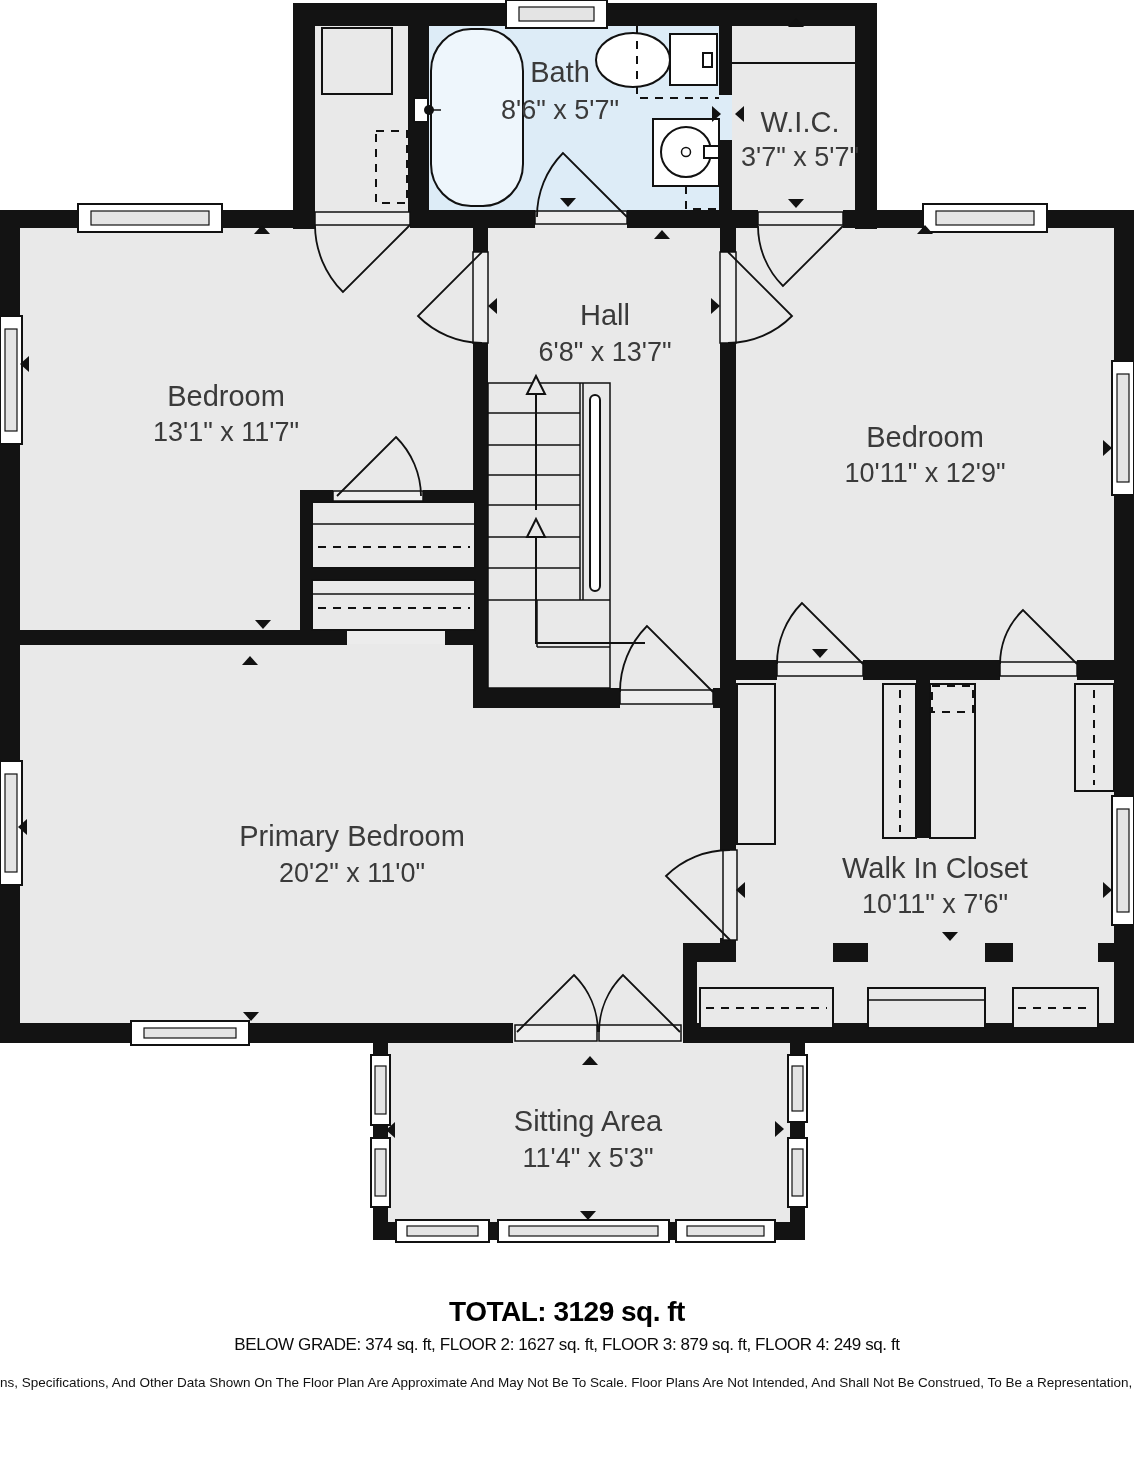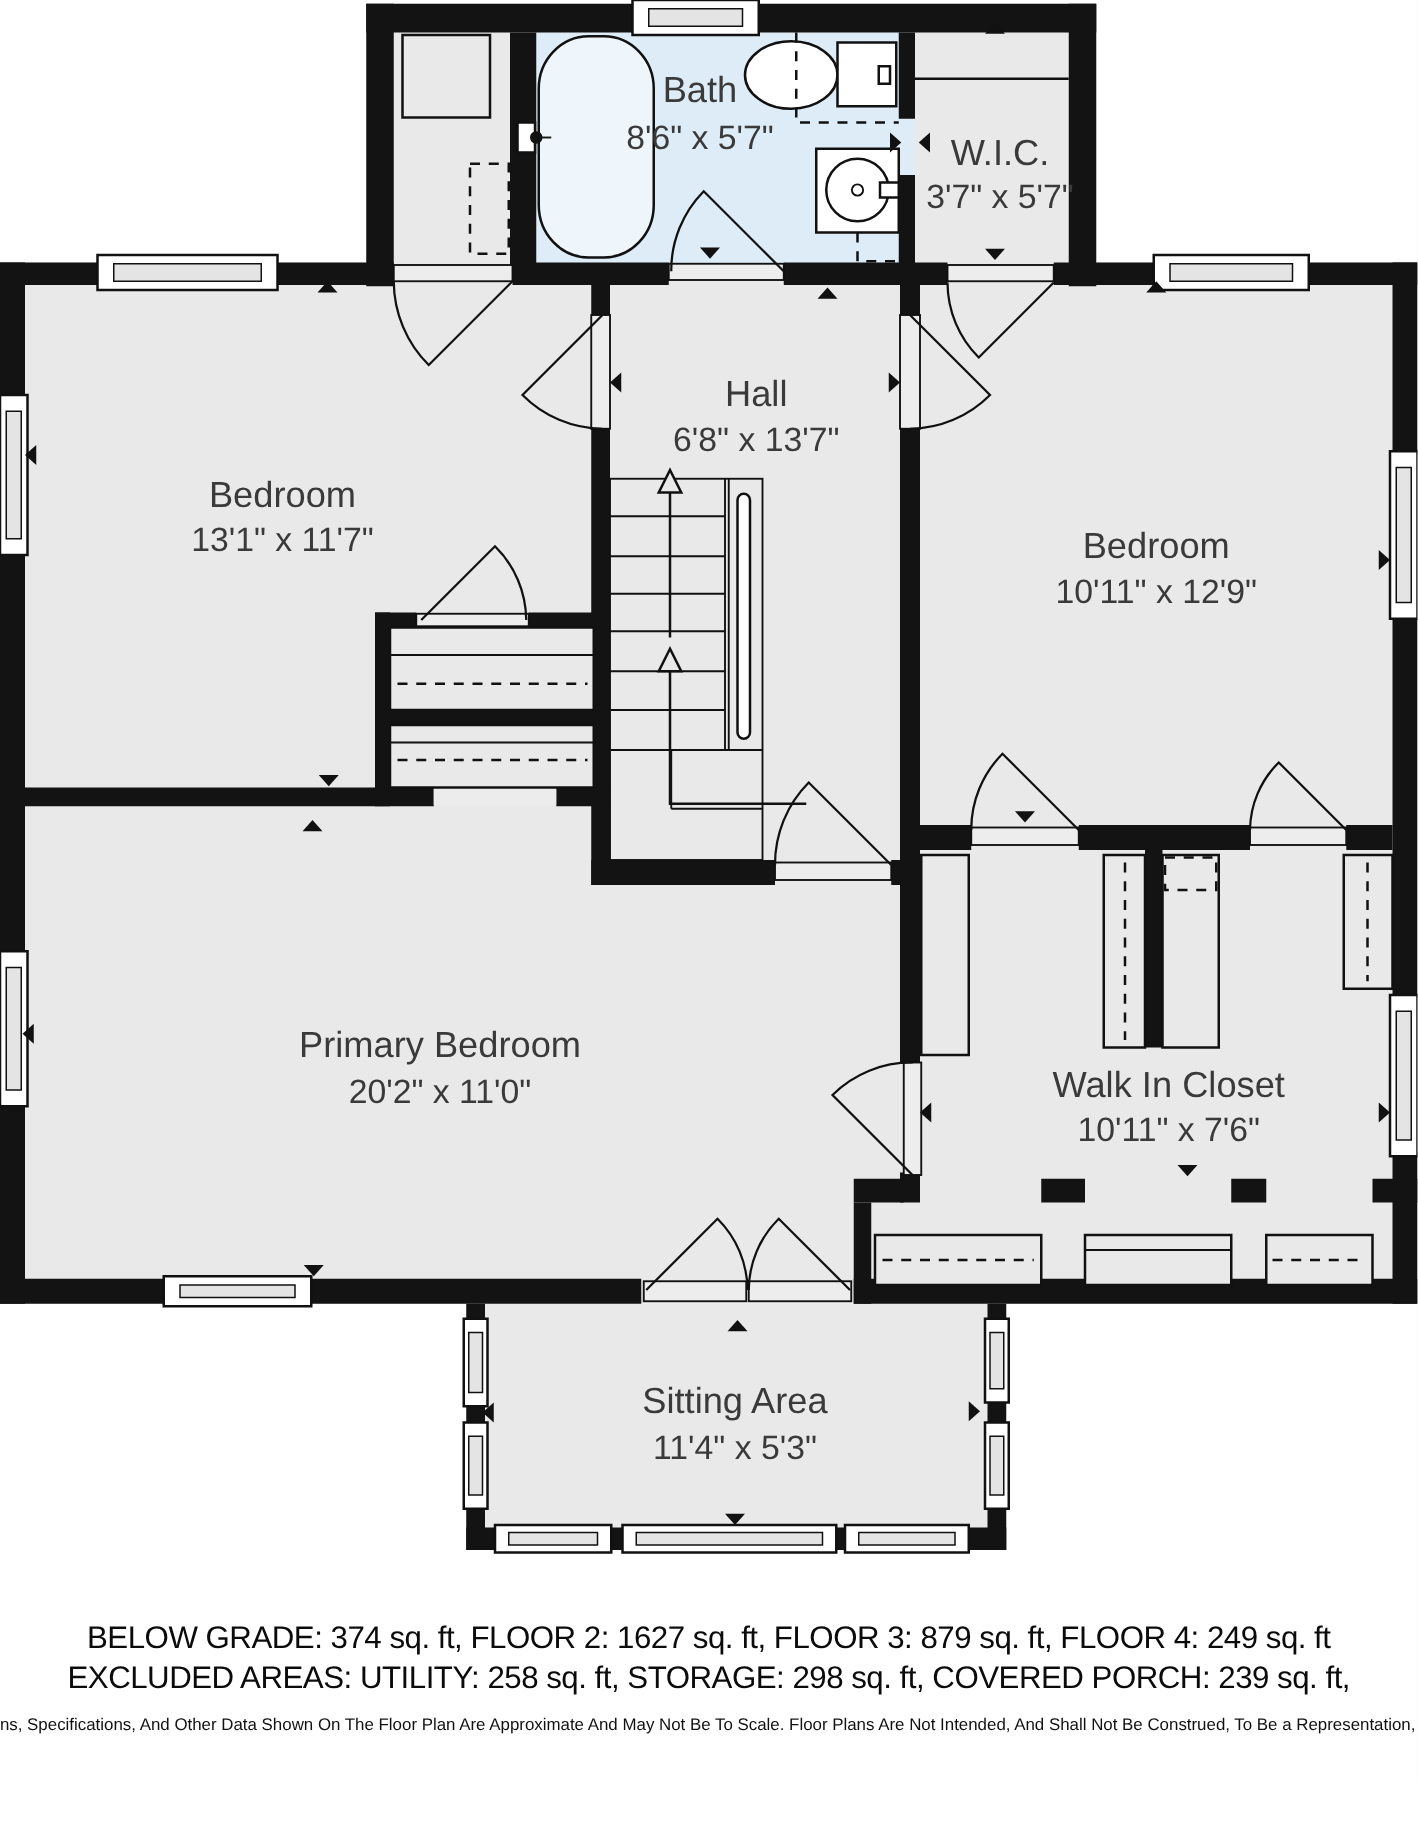--- a/index.html
+++ b/index.html
@@ -19,21 +19,21 @@
   .leaf{fill:#ededed;stroke:#111;stroke-width:1.5;}
   .arc{fill:none;stroke:#111;stroke-width:1.8;}
   .wo{fill:#ffffff;stroke:#111;stroke-width:2;}
   .wi{fill:#e4e4e4;stroke:#111;stroke-width:1.2;}
   .tri{fill:#111;}
   .rn{font-size:29px;fill:var(--label,#3a3a3a);text-anchor:middle;}
   .rd{font-size:27px;fill:var(--label,#3a3a3a);text-anchor:middle;}
   
   .footer{position:absolute;left:0;top:1295px;width:1134px;text-align:center;color:#000;}
   .f-total{font-size:28px;font-weight:700;letter-spacing:-0.5px;line-height:34px;}
-  .f-line{font-size:25px;font-weight:400;letter-spacing:-0.4px;line-height:31.5px;color:#0b0b0b;}
+  .f-line{font-size:17px;font-weight:400;letter-spacing:-0.4px;line-height:31.5px;color:#0b0b0b;}
   .f-disc{margin-top:14px;display:flex;justify-content:center;overflow:hidden;width:1134px;}
   .f-disc span{white-space:nowrap;font-size:13.5px;color:#111;}
 </style>
 </head>
 <body>
 
 <div class="page">
 
 <svg viewBox="0 0 1134 1270" width="1134" height="1270" xmlns="http://www.w3.org/2000/svg">
 
@@ -344,20 +344,20 @@
     <text class="rn" x="352" y="838" dominant-baseline="middle">Primary Bedroom</text>
     <text class="rd" x="352" y="875" dominant-baseline="middle">20'2" x 11'0"</text>
     <text class="rn" x="935" y="870" dominant-baseline="middle">Walk In Closet</text>
     <text class="rd" x="935" y="906" dominant-baseline="middle">10'11" x 7'6"</text>
     <text class="rn" x="588" y="1123" dominant-baseline="middle">Sitting Area</text>
     <text class="rd" x="588" y="1160" dominant-baseline="middle">11'4" x 5'3"</text>
   </g>
 </svg>
 
 <div class="footer">
+  <div class="f-total">TOTAL: 3129 sq. ft</div>
   <div class="f-line">BELOW GRADE: 374 sq. ft, FLOOR 2: 1627 sq. ft, FLOOR 3: 879 sq. ft, FLOOR 4: 249 sq. ft</div>
-  <div class="f-line">EXCLUDED AREAS: UTILITY: 258 sq. ft, STORAGE: 298 sq. ft, COVERED PORCH: 239 sq. ft,</div>
   <div class="f-disc">
         <span>Dimensions, Specifications, And Other Data Shown On The Floor Plan Are Approximate And May Not Be To Scale. Floor Plans Are Not Intended, And Shall Not Be Construed, To Be a Representation, Warranty</span>
       </div>
 </div>
 
 </div>
 
 </body></html>

